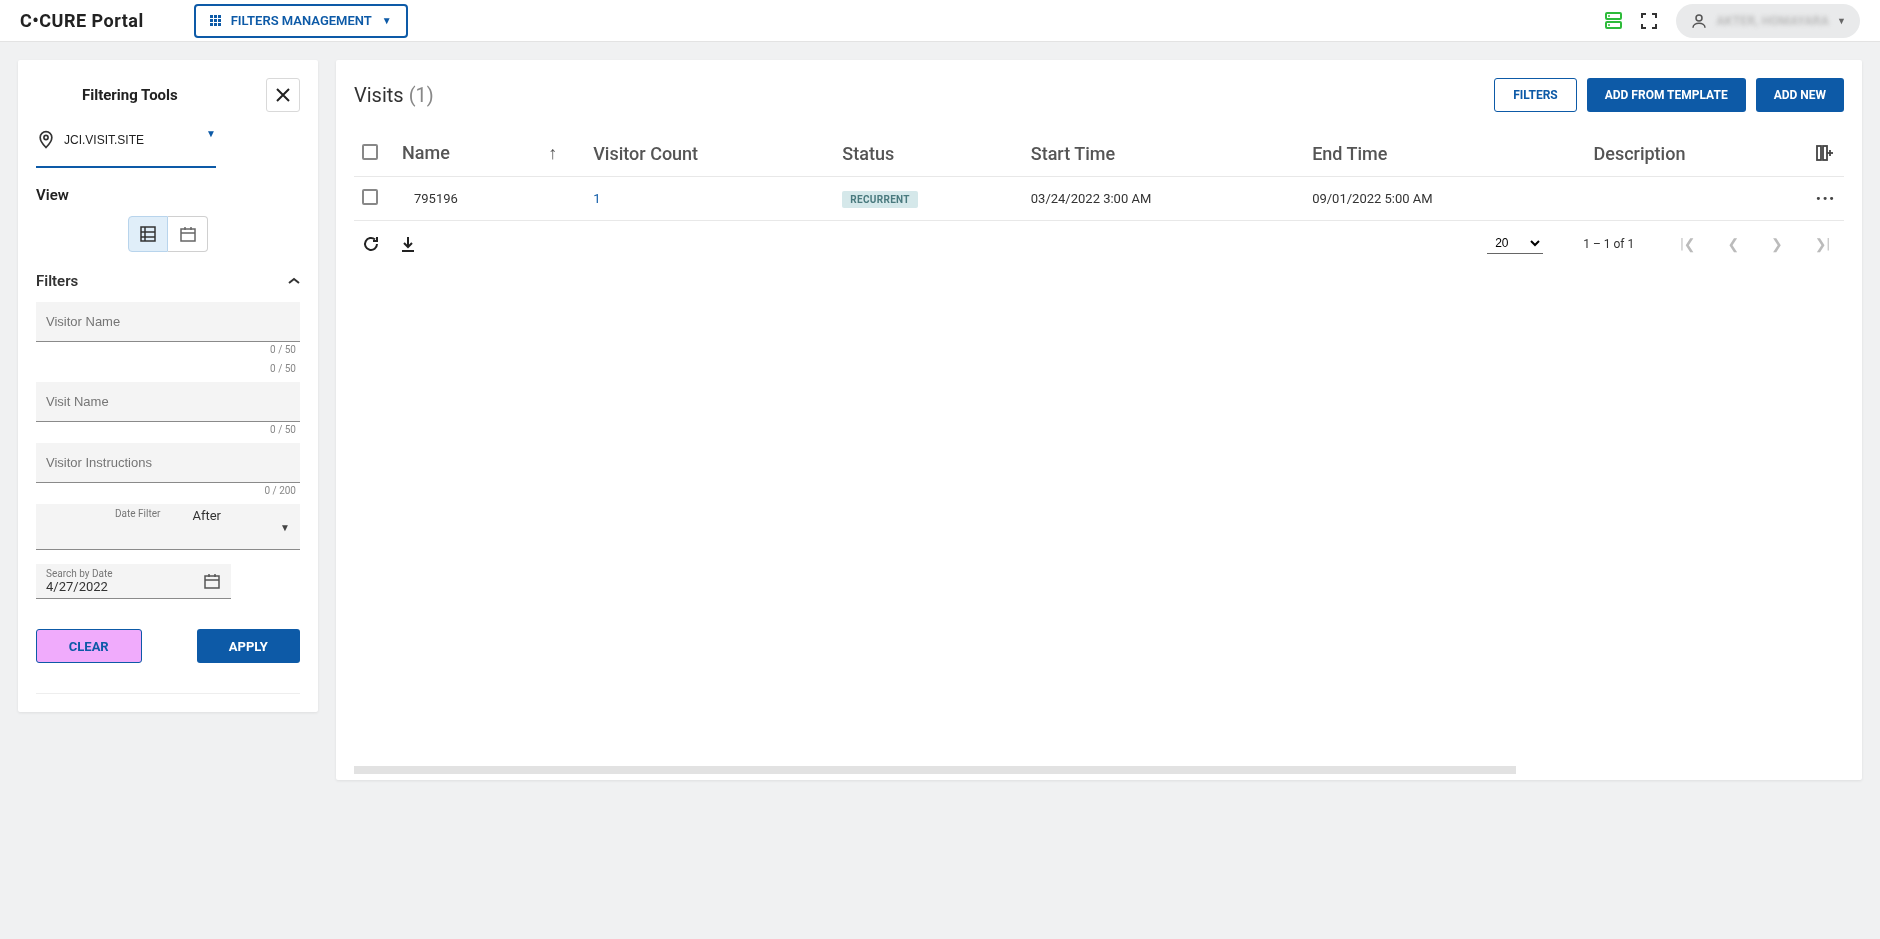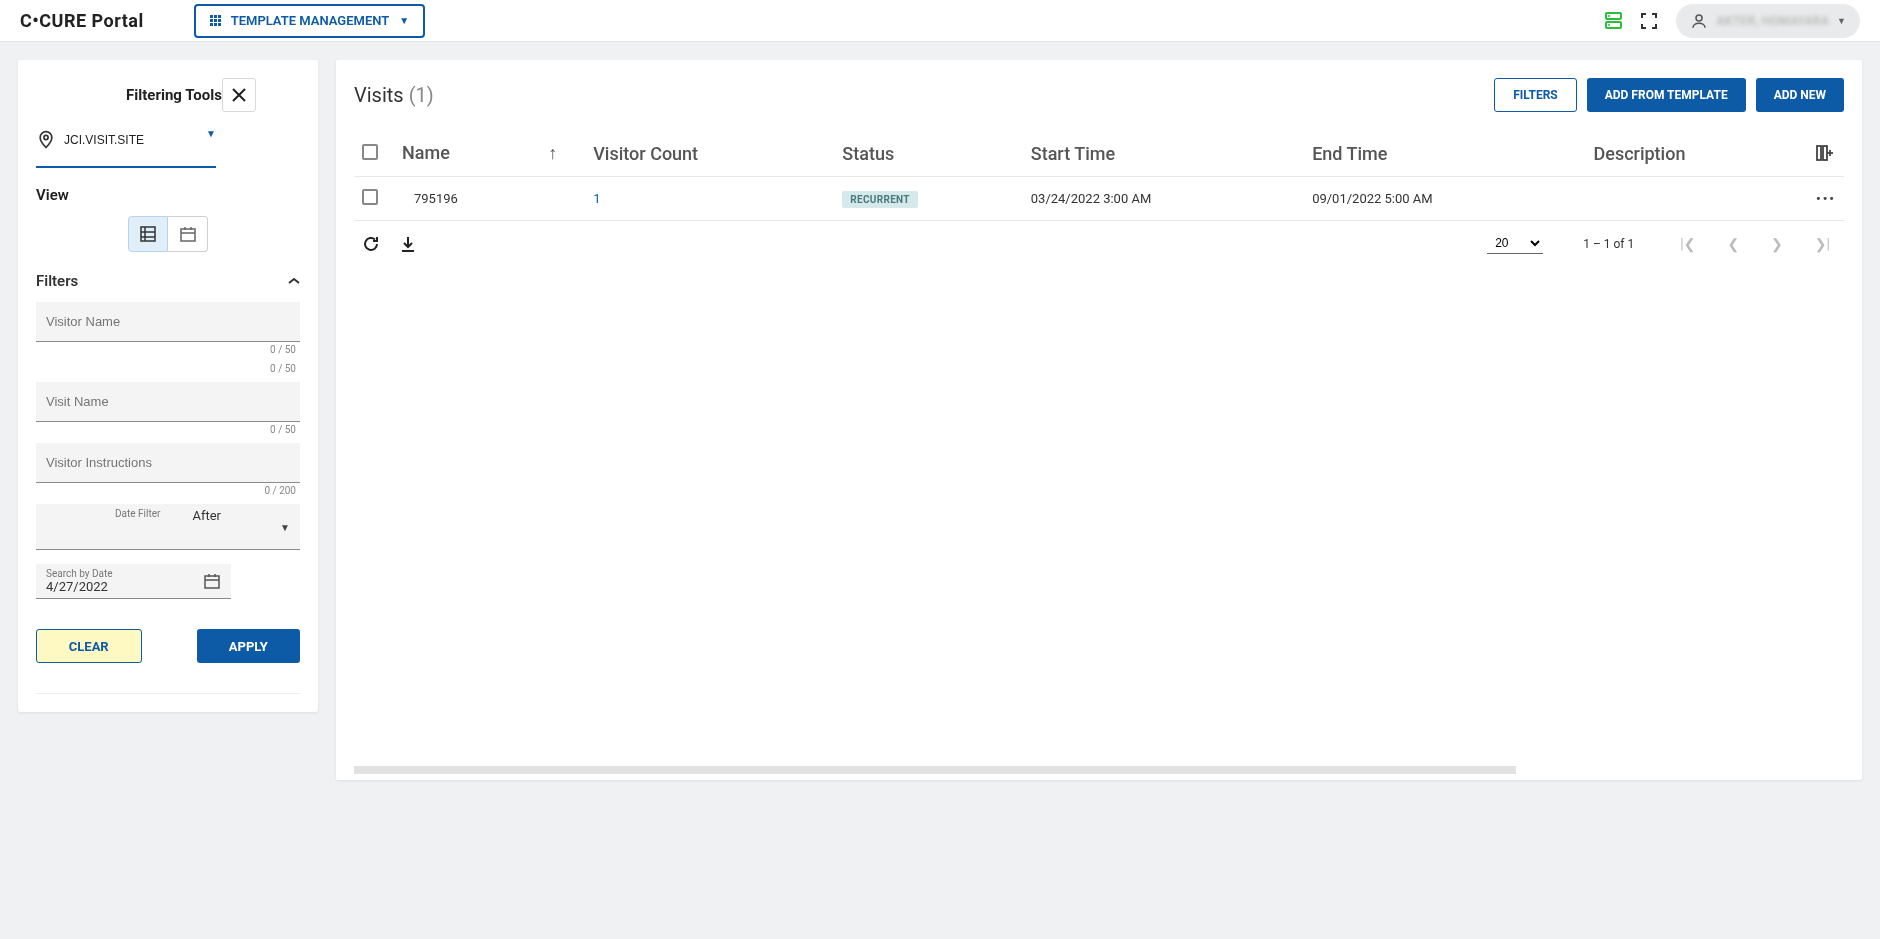--- a/index.html
+++ b/index.html
@@ -9,21 +9,21 @@
 .module-switch { border: 2px solid #0d5aa7; border-radius: 4px; height: 34px; padding: 0 14px; display: flex; align-items: center; gap: 10px; color: #0d5aa7; font-weight: 600; font-size: 13px; cursor: pointer; }
 .module-switch .grid-ic { display: grid; grid-template-columns: repeat(3,3px); grid-gap: 1px; }
 .module-switch .grid-ic span { width:3px; height:3px; background:#0d5aa7; }
 .header-spacer { flex: 1; }
 .hdr-icon { width: 34px; height: 34px; display:flex; align-items:center; justify-content:center; cursor:pointer; color:#444; }
 .server-ic { color:#2dbb3a; }
 .user-chip { background:#e9eaeb; border-radius: 18px; height: 34px; padding: 0 14px; display:flex; align-items:center; gap:8px; cursor:pointer; margin-left:10px; }
 .user-chip .blur { color:#b8b8b8; font-weight:600; filter: blur(2px); letter-spacing:.3px; font-size:12px; }
 .layout { display:flex; gap:18px; padding:18px; align-items:flex-start; }
 .side-panel { background:#fff; width:300px; border-radius:2px; box-shadow:0 1px 3px rgba(0,0,0,.08); padding:18px; }
-.side-hdr { display:flex; align-items:center; justify-content:center; margin-bottom:18px;margin-left:46px; }
+.side-hdr { display:flex; align-items:center; justify-content:space-between; margin-bottom:18px;margin-left:46px; }
 .side-hdr h3 { font-size:15px; font-weight:700; color:#222; }
 .close-box { width:34px; height:34px; border:1px solid #d9d9d9; border-radius:3px; display:flex; align-items:center; justify-content:center; cursor:pointer; font-size:18px; }
 .site-row { display:flex; align-items:center; gap:8px; border-bottom:2px solid #0d5aa7; padding-bottom:16px; margin-bottom:18px; width:180px; position:relative;}
 .site-row select { border:none; background:transparent; font-size:12px; color:#222; outline:none; flex:1; appearance:none; }
 .site-caret { position:absolute; right:0; top:-2px; color:#0d5aa7; font-size:10px;}
 .section-label { font-weight:600; color:#222; margin-bottom:12px; font-size:15px;}
 .view-toggle { display:flex; justify-content:center; margin-bottom:20px;}
 .view-toggle .seg { border:1px solid #d0d0d0; width:40px; height:36px; display:flex; align-items:center; justify-content:center; cursor:pointer; font-size:18px; color:#555; }
 .view-toggle .seg.active { background:#e0eef9; border-color:#b8d4ec; color:#333; }
 .view-toggle .seg:first-child{border-radius:4px 0 0 4px;}
@@ -36,21 +36,21 @@
 .field.sel { align-items:stretch; justify-content:center; height:46px; padding:4px 10px;}
 .field.sel .flabel{font-size:10px; color:#777;}
 .field.sel .fval{font-size:13px; color:#333;margin-left:32px;}
 .field.sel .caret{position:absolute; right:10px; top:50%; transform:translateY(-50%); font-size:10px; color:#444;}
 .date-field { background:#f4f4f4; border-bottom:1px solid #8a8a8a; padding:4px 10px; display:flex; align-items:center; width:195px; margin-bottom:30px;}
 .date-field .col{flex:1;}
 .date-field .flabel{font-size:10px; color:#777;}
 .date-field .fval{font-size:13px; color:#333;}
 .btn-row{display:flex; gap:55px; margin-bottom:30px;}
 .btn{height:34px; border-radius:3px; font-weight:700; font-size:13px; cursor:pointer; display:flex; align-items:center; justify-content:center; flex:1;}
-.btn.outline{border:1.5px solid #0d5aa7; color:#0d5aa7; background:#fef9c3;}
+.btn.outline{border:1.5px solid #0d5aa7; color:#0d5aa7; background:#f0abfc;}
 .btn.solid{background:#0d5aa7; color:#fff; border:none;}
 .divider{height:1px; background:#eee; margin-top:6px;}
 .main-panel{flex:1; background:#fff; border-radius:2px; box-shadow:0 1px 3px rgba(0,0,0,.08); padding:18px; min-height:720px; position:relative;}
 .main-hdr{display:flex; align-items:center; justify-content:space-between; margin-bottom:18px;}
 .main-title{font-size:20px; color:#333; font-weight:400;}
 .main-title .cnt{color:#888;}
 .hdr-btns{display:flex; gap:10px;}
 .hbtn{height:34px; padding:0 18px; border-radius:3px; font-weight:700; font-size:12px; cursor:pointer; display:flex; align-items:center;}
 .hbtn.outline{border:1.5px solid #0d5aa7; color:#0d5aa7; background:#fff;}
 .hbtn.solid{background:#0d5aa7; color:#fff; border:none;}
@@ -81,21 +81,21 @@
         <span></span>
         <span></span>
         <span></span>
         <span></span>
         <span></span>
         <span></span>
         <span></span>
         <span></span>
         <span></span>
       </span>
-    <span>TEMPLATE MANAGEMENT</span>
+    <span>FILTERS MANAGEMENT</span>
     <span style="font-size:10px;">▼</span>
   </div>
   <div class="header-spacer"></div>
   <div class="hdr-icon server-ic">
     <svg width="20" height="18" viewBox="0 0 20 18">
         <rect x="1" y="1" width="15" height="6" rx="1" fill="none" stroke="#2dbb3a" stroke-width="2"></rect>
         <rect x="1" y="10" width="15" height="6" rx="1" fill="none" stroke="#2dbb3a" stroke-width="2"></rect>
         <circle cx="4" cy="4" r="1" fill="#2dbb3a"></circle>
         <circle cx="4" cy="13" r="1" fill="#2dbb3a"></circle>
       </svg>

